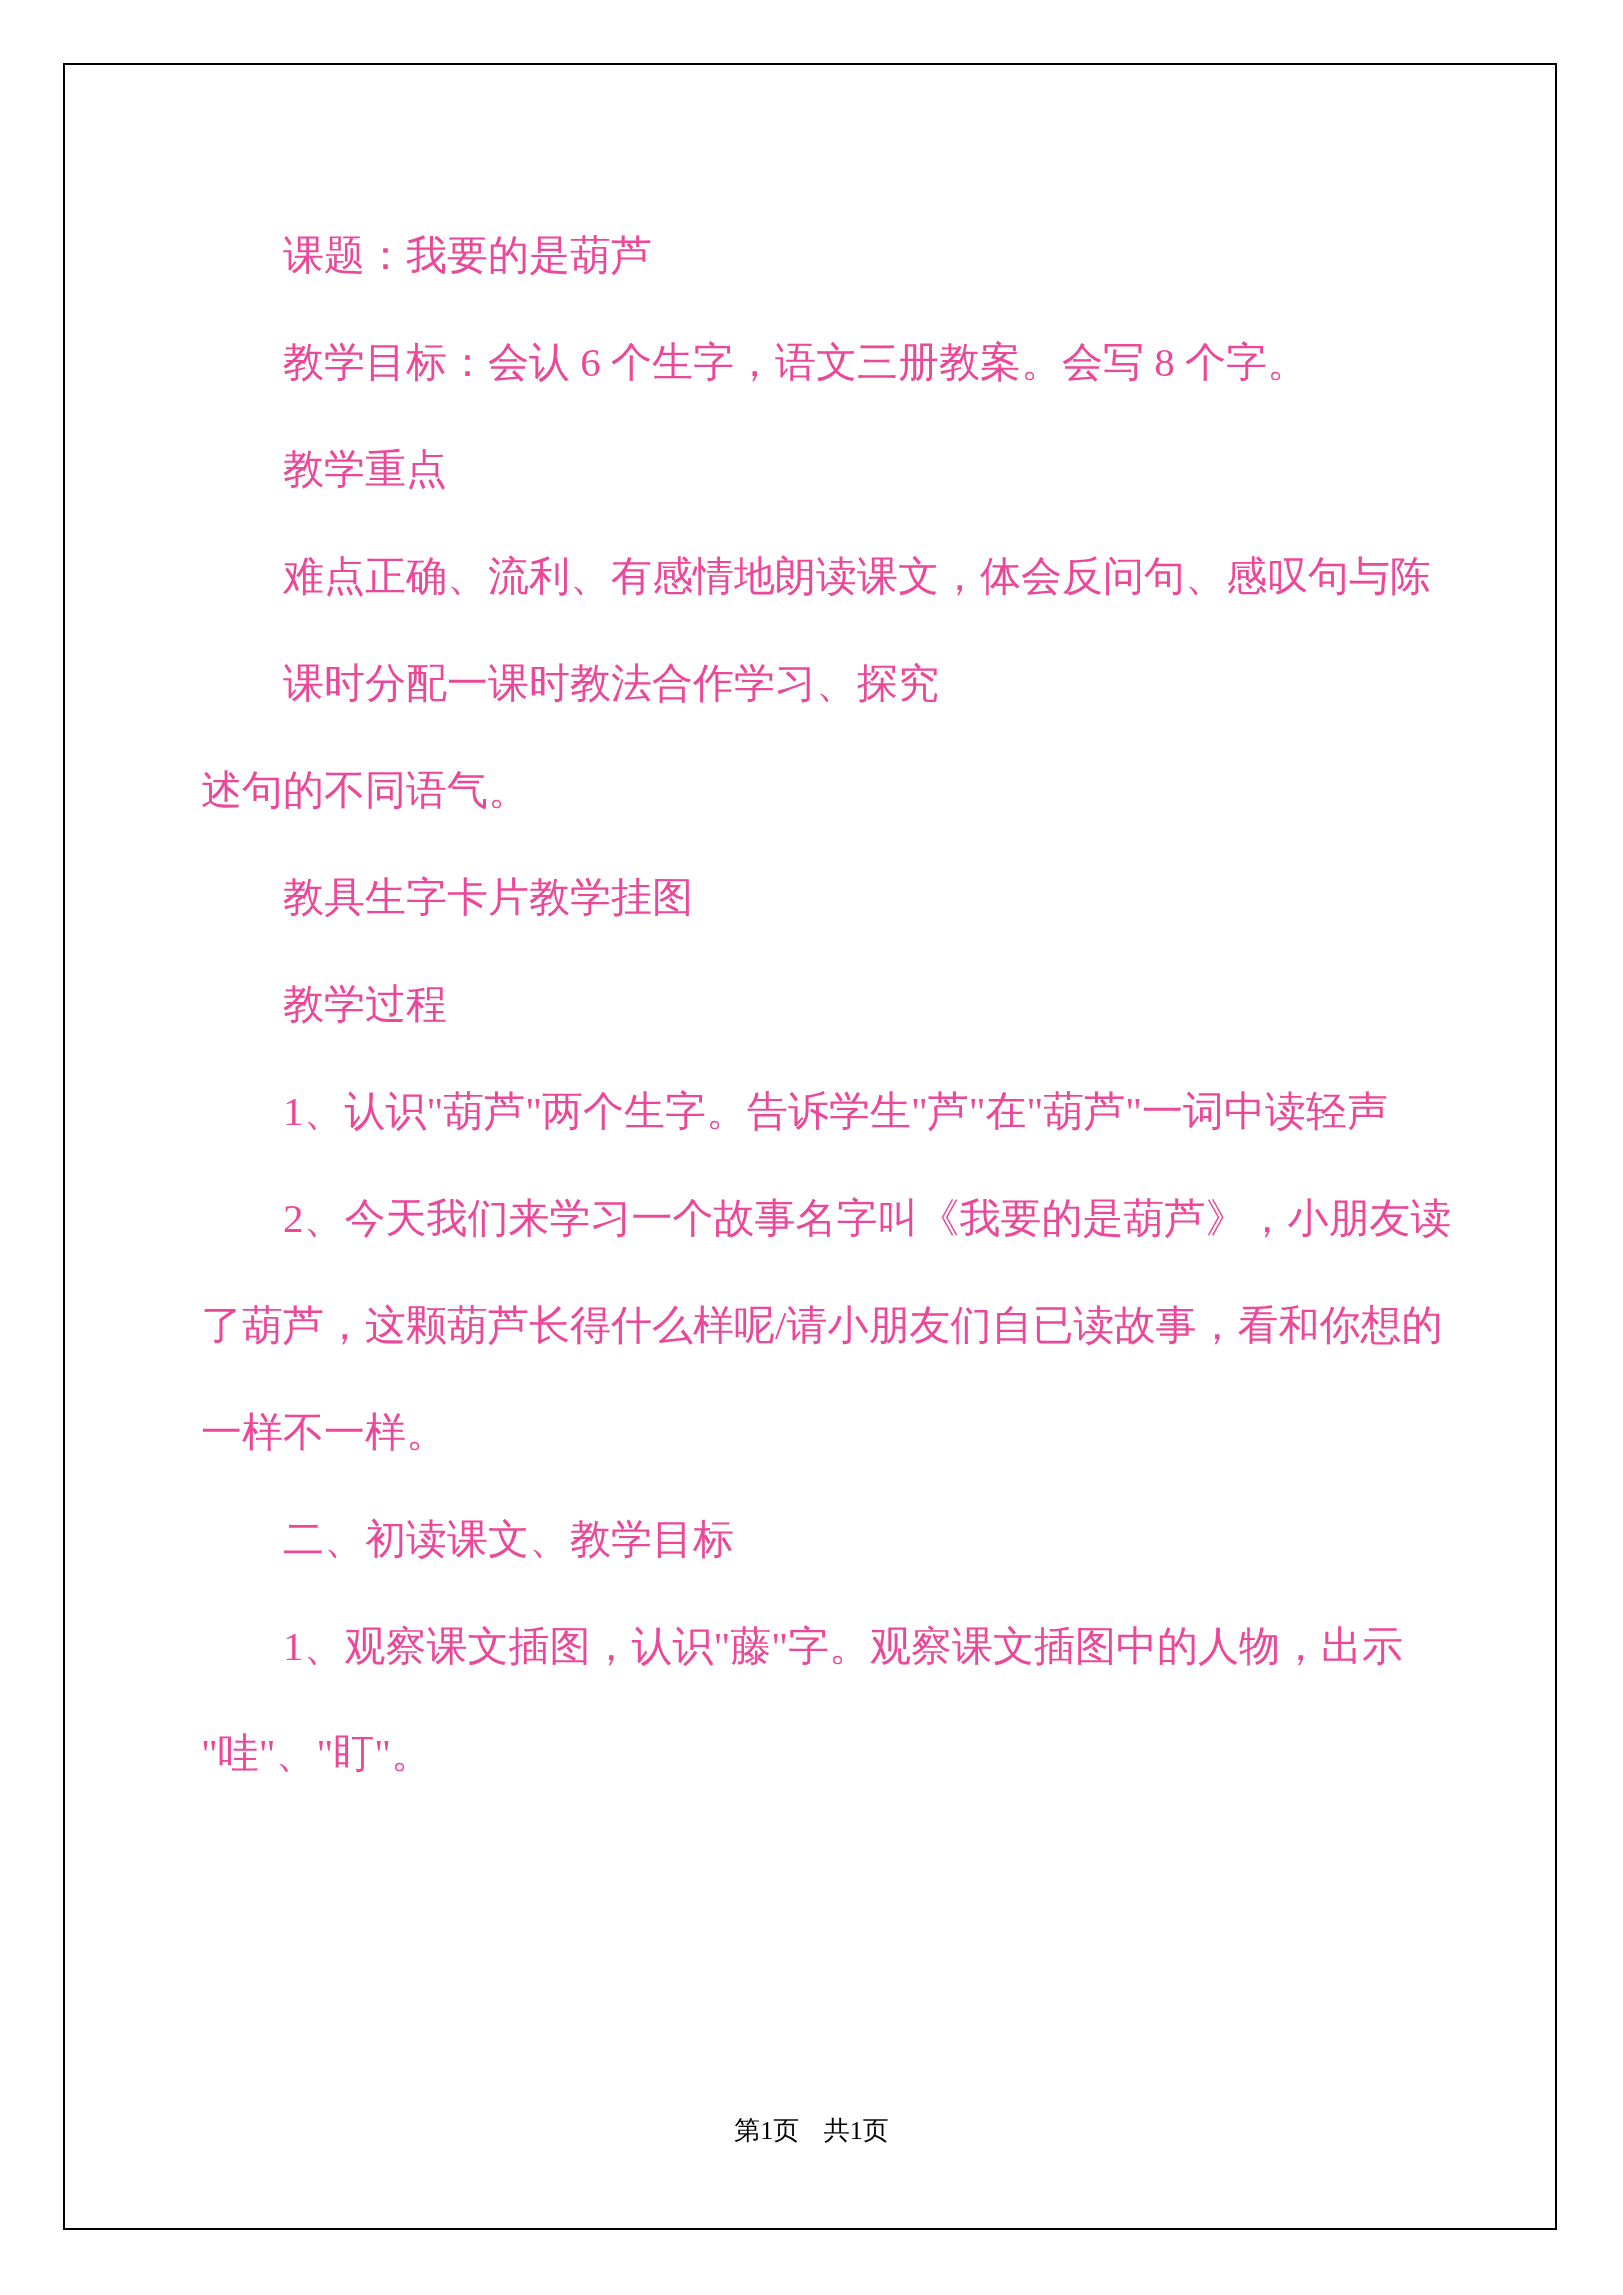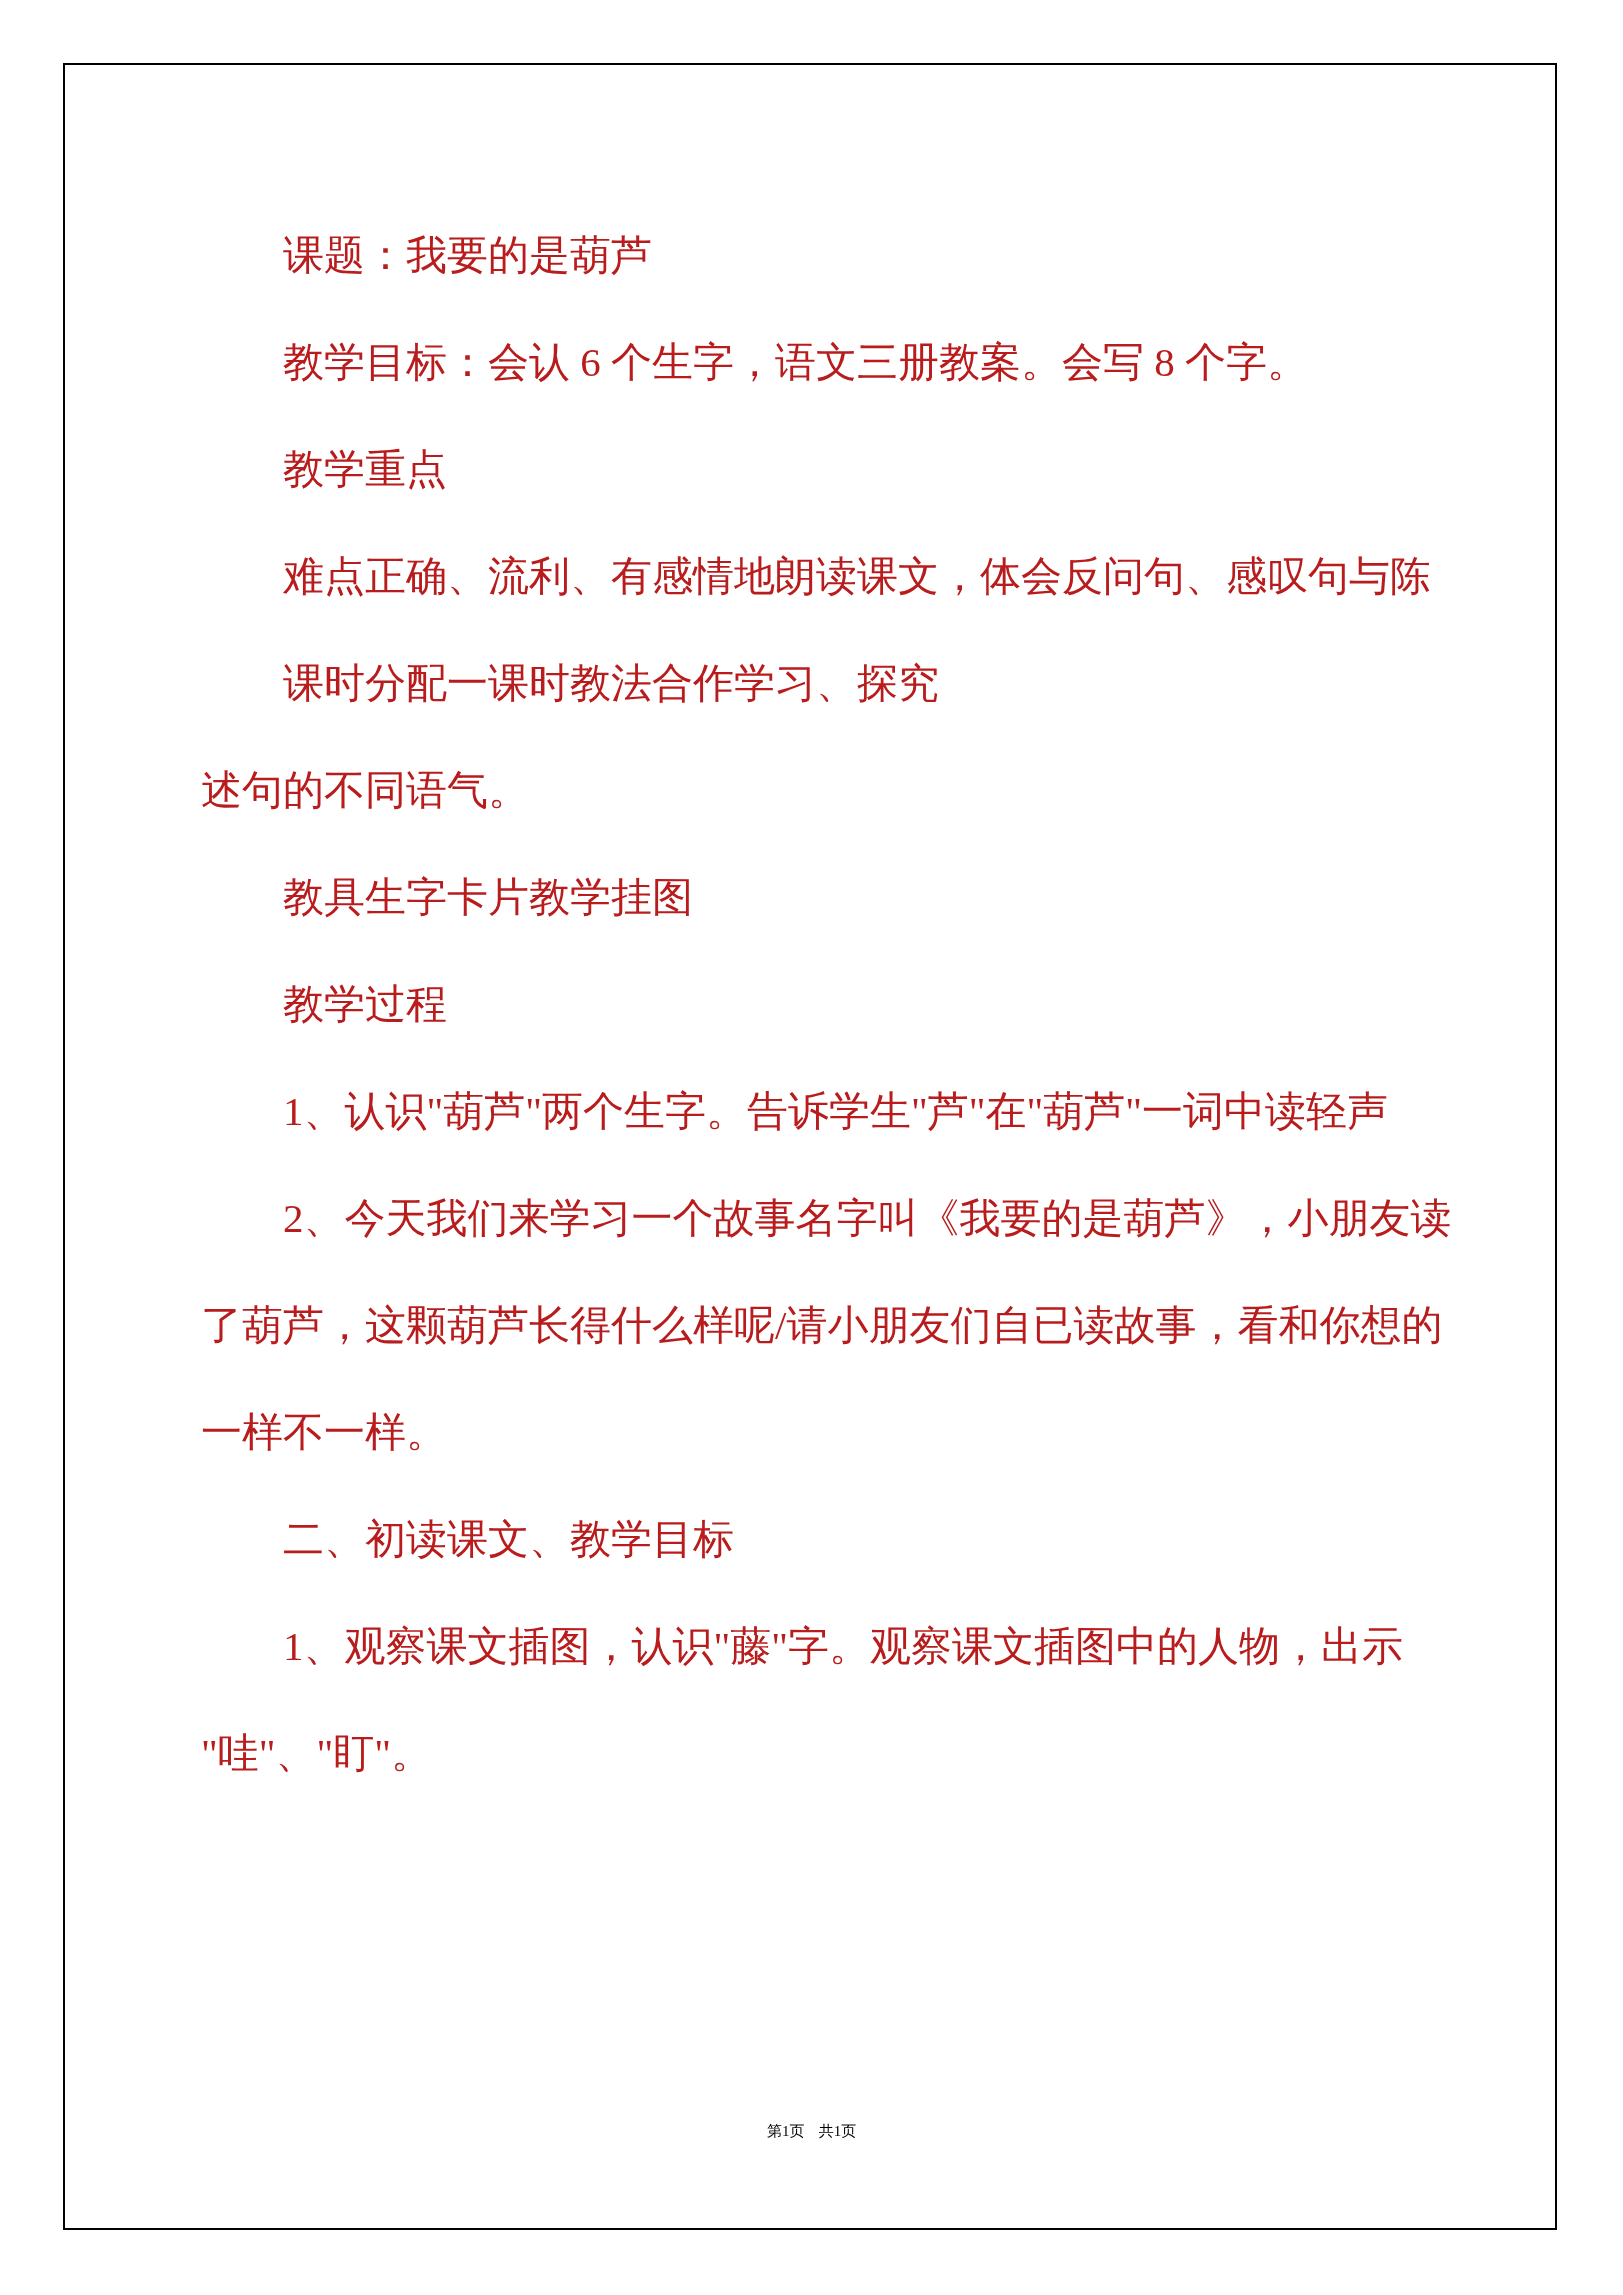--- a/index.html
+++ b/index.html
@@ -29,34 +29,34 @@
   .content {
     position: absolute;
     left: 201px;
     top: 202px;
     width: 1234px;
   }
   .line {
     height: 107px;
     line-height: 107px;
     font-size: 41px;
-    color: #b91c1c;
+    color: #ec4899;
     white-space: nowrap;
     letter-spacing: 0;
   }
   .line.indent {
     padding-left: 82px;
   }
   .footer {
     position: absolute;
     top: 2113px;
     left: 0;
     width: 100%;
     text-align: center;
-    font-size: 15px;
+    font-size: 26px;
     line-height: 36px;
     height: 36px;
     color: #000000;
   }
   .footer .total {
     margin-left: 0.95em;
   }
 </style>
 </head>
 <body>

